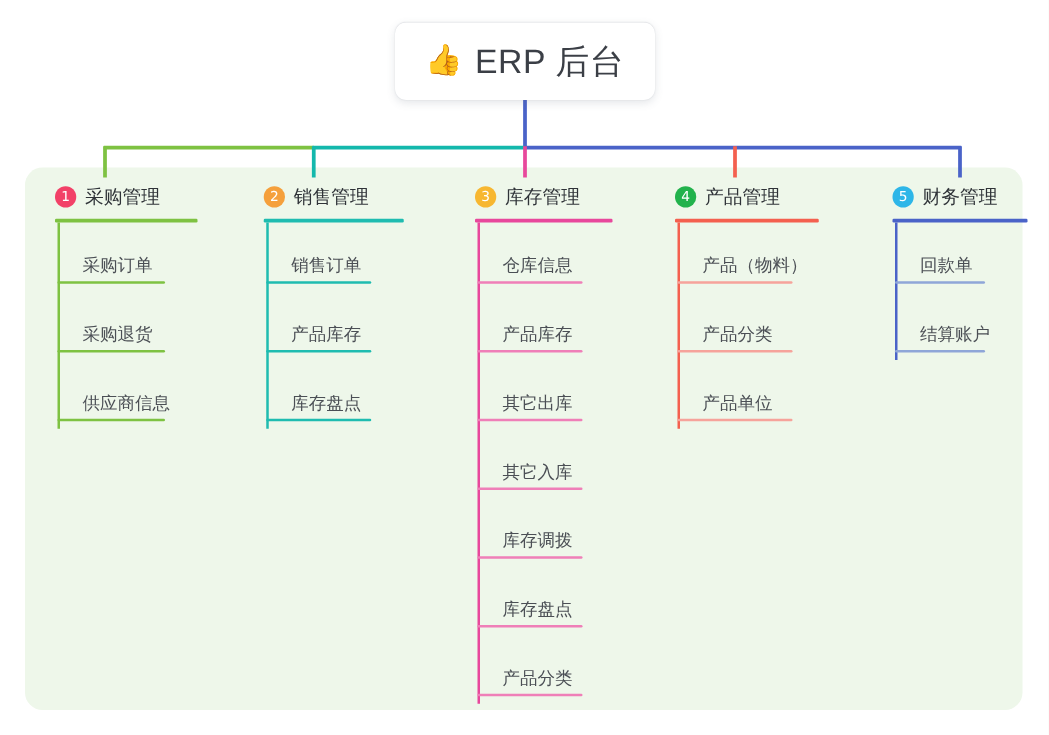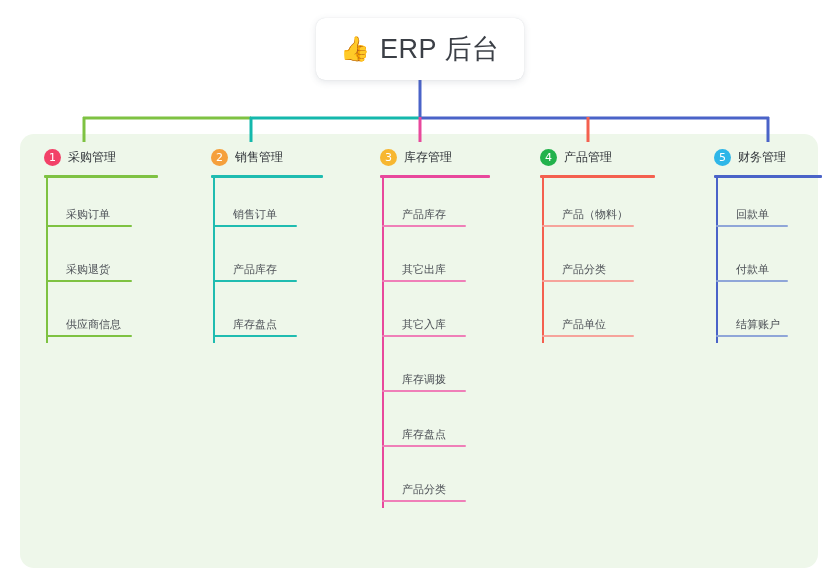--- a/index.html
+++ b/index.html
@@ -39,31 +39,31 @@
   .col{position:absolute;top:144px;}
   .col-head{
     display:flex;align-items:center;gap:7px;height:26px;
     padding-left:12px;box-sizing:border-box;
   }
   .badge{
     width:17px;height:17px;border-radius:50%;
     color:#fff;font-size:11px;line-height:17px;text-align:center;
     flex:0 0 auto;font-family:"DejaVu Sans",sans-serif;
   }
-  .col-title{font-size:12px;color:#2f3338;white-space:nowrap;}
+  .col-title{font-size:15px;color:#2f3338;white-space:nowrap;}
   .head-rule{height:3px;margin-top:5px;margin-left:12px;border-radius:1px;}
 
   .items{position:relative;margin-top:0;}
   .spine{position:absolute;left:14px;top:0;bottom:0;width:2px;}
   .item{
     position:relative;height:55px;
   }
   .item-label{
     position:absolute;left:34px;bottom:11px;
-    font-size:11px;color:#4b4f55;white-space:nowrap;
+    font-size:14px;color:#4b4f55;white-space:nowrap;
   }
   .item-rule{
     position:absolute;left:14px;bottom:6px;height:2px;border-radius:1px;
   }
 </style>
 </head>
 <body>
 
 <div id="mindmap">
 
@@ -138,20 +138,24 @@
       </div>
       <div class="col" style="left: 368px; width: 152px;">
         <div class="col-head">
           <span class="badge" style="background: rgb(247, 183, 49);">3</span>
           <span class="col-title">库存管理</span>
         </div>
         <div class="head-rule" style="width: 110px; background: rgb(232, 72, 156);"></div>
         <div class="items">
           <div class="spine" style="background: rgb(232, 72, 156);"></div>
           <div class="item">
+            <span class="item-label">仓库信息</span>
+            <div class="item-rule" style="width: 84px; background: rgb(239, 127, 184);"></div>
+          </div>
+          <div class="item">
             <span class="item-label">产品库存</span>
             <div class="item-rule" style="width: 84px; background: rgb(239, 127, 184);"></div>
           </div>
           <div class="item">
             <span class="item-label">其它出库</span>
             <div class="item-rule" style="width: 84px; background: rgb(239, 127, 184);"></div>
           </div>
           <div class="item">
             <span class="item-label">其它入库</span>
             <div class="item-rule" style="width: 84px; background: rgb(239, 127, 184);"></div>
@@ -198,24 +202,20 @@
           <span class="col-title">财务管理</span>
         </div>
         <div class="head-rule" style="width: 108px; background: rgb(74, 99, 200);"></div>
         <div class="items">
           <div class="spine" style="background: rgb(74, 99, 200);"></div>
           <div class="item">
             <span class="item-label">回款单</span>
             <div class="item-rule" style="width: 72px; background: rgb(143, 166, 216);"></div>
           </div>
           <div class="item">
-            <span class="item-label">付款单</span>
-            <div class="item-rule" style="width: 72px; background: rgb(143, 166, 216);"></div>
-          </div>
-          <div class="item">
             <span class="item-label">结算账户</span>
             <div class="item-rule" style="width: 72px; background: rgb(143, 166, 216);"></div>
           </div>
         </div>
       </div>
     </div>
 
 </div>
 
 </body></html>

